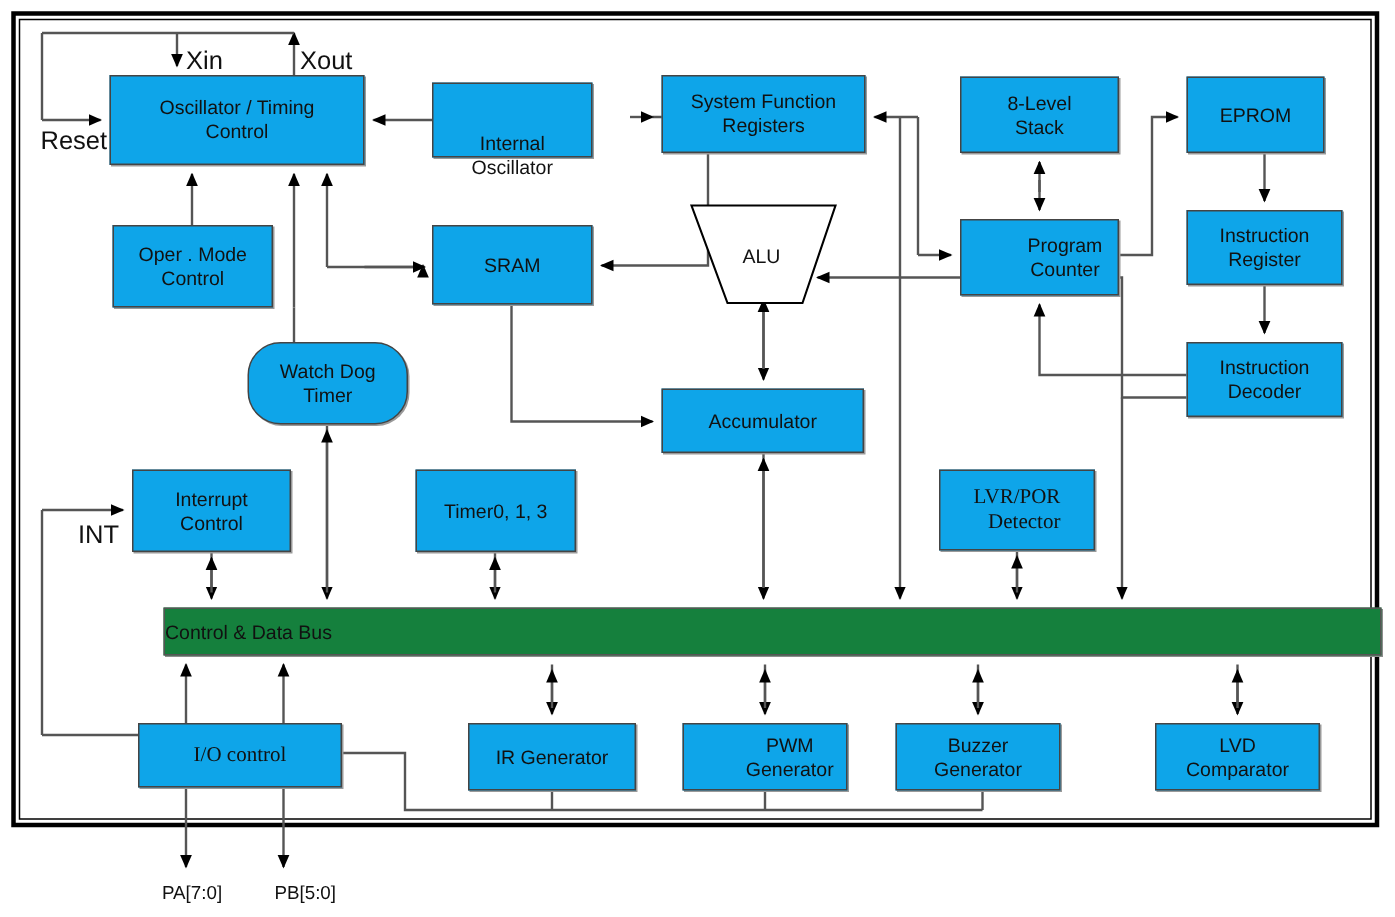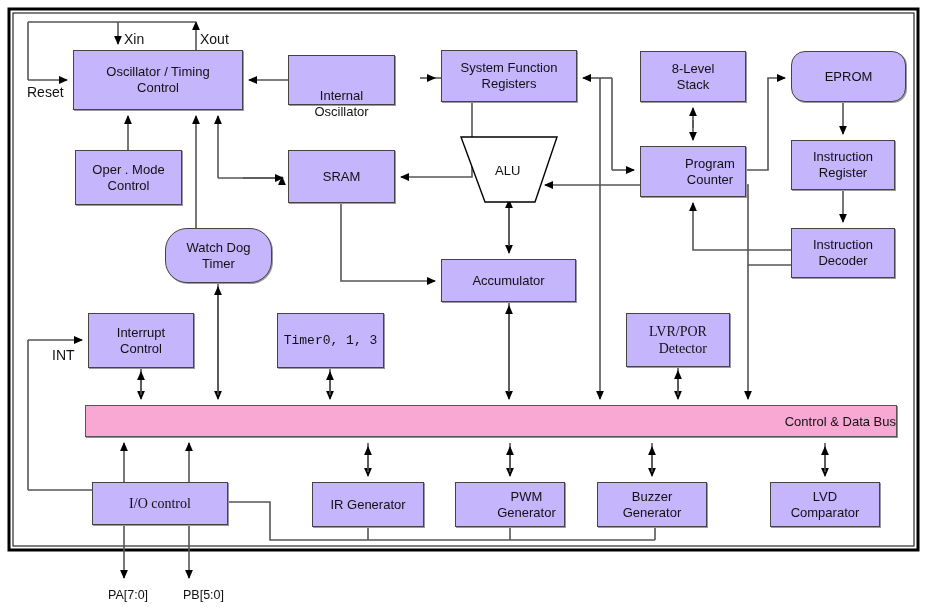--- a/index.html
+++ b/index.html
@@ -1,28 +1,28 @@
 <!DOCTYPE html>
 <html><head>
 <meta charset="utf-8">
 <style>
   html,body{margin:0;padding:0;background:#fff;}
   #stage{position:relative;width:930px;height:611px;background:#ffffff;
          font-family:"Liberation Sans",sans-serif;overflow:hidden;}
   #svgLayer{position:absolute;left:0;top:0;width:930px;height:611px;}
-  .blk{position:absolute;border:1px solid #444;background:#c4b5fd;
+  .blk{position:absolute;border:1px solid #444;background:#0ea5e9;
        display:flex;align-items:center;justify-content:center;text-align:center;
        font-size:13px;color:#111;line-height:1.22;box-sizing:border-box;
        box-shadow:1px 1px 0 #9a9a9a;}
   .serif{font-family:"Liberation Serif",serif;font-size:14px;}
-  .bus{position:absolute;background:#f9a8d4;border:1px solid #555;
-       display:flex;align-items:center;justify-content:flex-end;
-       font-size:13px;color:#111;box-sizing:border-box;box-shadow:1px 1px 0 #8d8d8d;}
+  .bus{position:absolute;background:#15803d;border:1px solid #555;
+       display:flex;align-items:center;justify-content:flex-start;
+       font-size:13px;color:#111;box-sizing:border-box;box-shadow:1px 1px 0 #8d8d8d;margin-left:24px;}
   .alu-label{position:absolute;font-size:13px;color:#111;}
-  .sig{position:absolute;font-size:14px;color:#111;white-space:nowrap;}
+  .sig{position:absolute;font-size:17px;color:#111;white-space:nowrap;}
   .pin{position:absolute;font-size:12.5px;color:#111;white-space:nowrap;}
 </style>
 </head>
 <body>
 
 <div id="stage">
 
   <svg id="svgLayer" viewBox="0 0 930 611" xmlns="http://www.w3.org/2000/svg">
     <defs>
       <marker id="ah" markerWidth="9" markerHeight="9" refX="8" refY="4.5" orient="auto" markerUnits="userSpaceOnUse">
@@ -153,21 +153,21 @@
 
   <div class="blk" style="left:288px;top:55px;width:107px;height:50px;">
     <span style="white-space:pre-line;margin-top:48px;">Internal
 Oscillator</span>
   </div>
 
   <div class="blk" style="left:288px;top:150px;width:107px;height:53px;">
     <span style="white-space:pre-line;">SRAM</span>
   </div>
 
-  <div class="blk" style="left:277px;top:313px;width:107px;height:55px;font-family:Liberation Mono, monospace;">
+  <div class="blk" style="left:277px;top:313px;width:107px;height:55px;">
     <span style="white-space:pre-line;">Timer0, 1, 3</span>
   </div>
 
   <div class="blk" style="left:441px;top:50px;width:136px;height:52px;">
     <span style="white-space:pre-line;">System Function
 Registers</span>
   </div>
 
   <div class="blk" style="left:441px;top:259px;width:135px;height:43px;text-align:right;">
     <span style="white-space:pre-line;">Accumulator</span>
@@ -181,21 +181,21 @@
   <div class="blk" style="left:640px;top:146px;width:106px;height:51px;">
     <span style="white-space:pre-line;margin-left:34px;">Program
 Counter</span>
   </div>
 
   <div class="blk serif" style="left:626px;top:313px;width:104px;height:54px;text-align:right;">
     <span style="white-space:pre-line;">LVR/POR
 Detector</span>
   </div>
 
-  <div class="blk" style="left:791px;top:51px;width:115px;height:51px;border-radius:14px;">
+  <div class="blk" style="left:791px;top:51px;width:92px;height:51px;">
     <span style="white-space:pre-line;">EPROM</span>
   </div>
 
   <div class="blk" style="left:791px;top:140px;width:104px;height:50px;">
     <span style="white-space:pre-line;">Instruction
 Register</span>
   </div>
 
   <div class="blk" style="left:791px;top:228px;width:104px;height:50px;">
     <span style="white-space:pre-line;">Instruction

